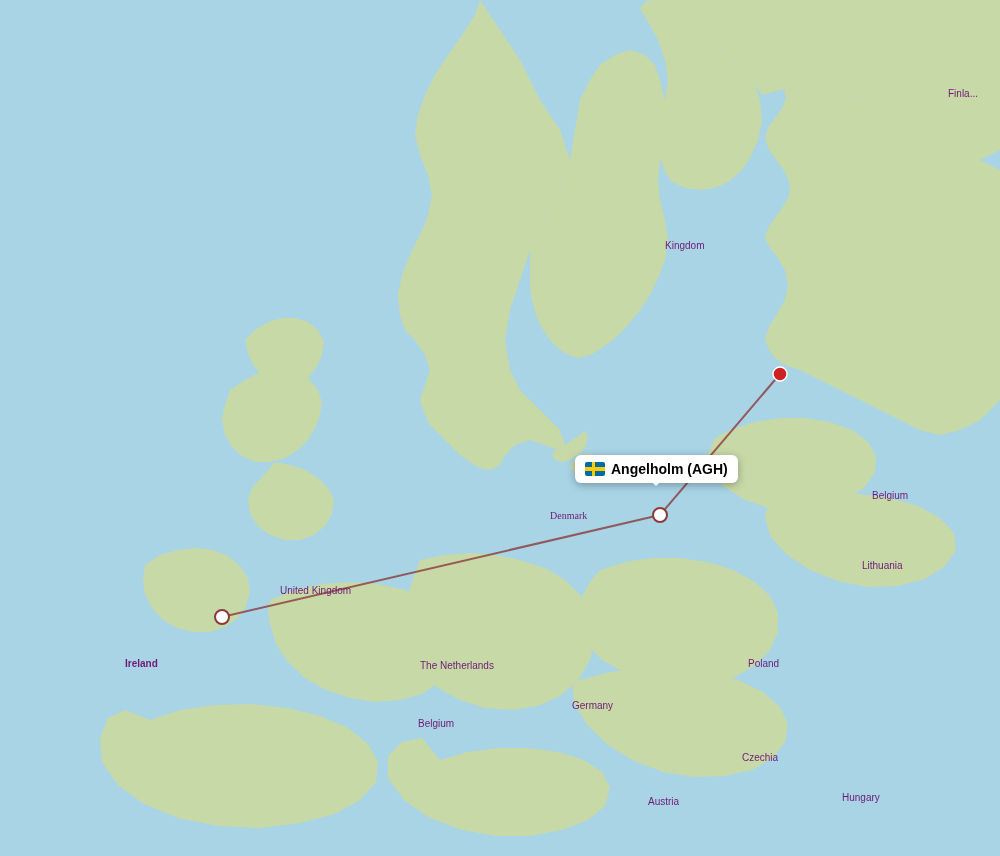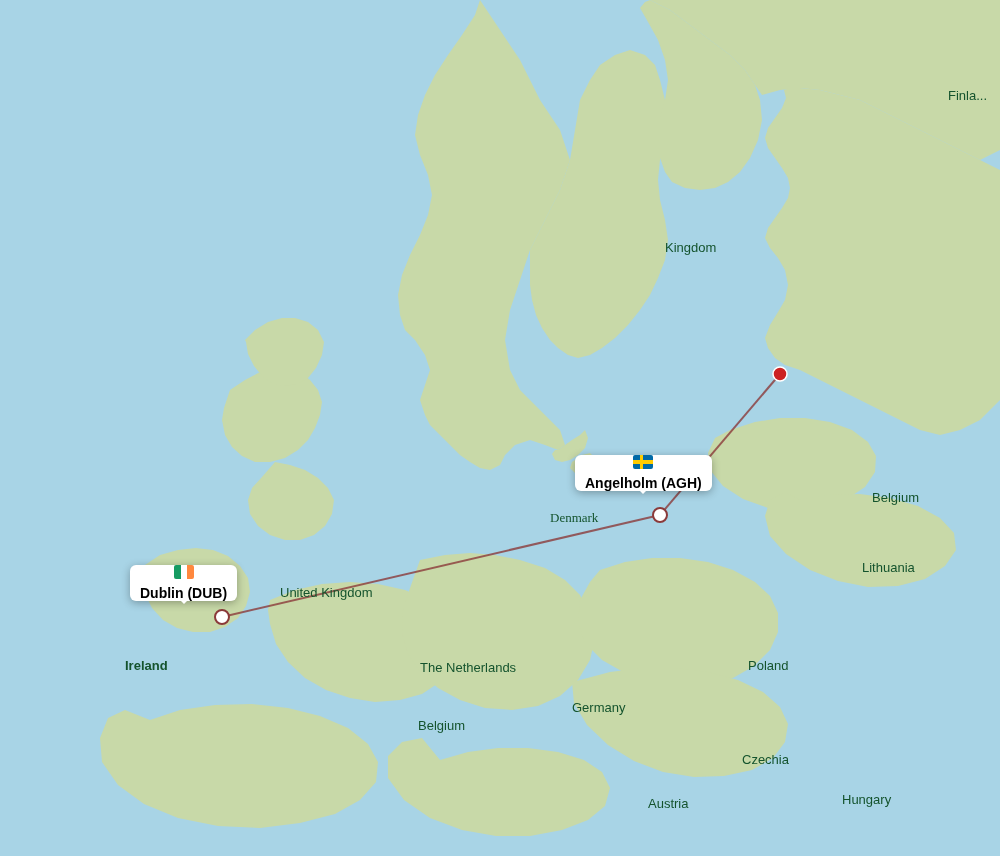--- a/index.html
+++ b/index.html
@@ -17,30 +17,29 @@
       position: absolute;
       top: 0; left: 0;
       width: 100%; height: 100%;
     }
 
     
     .airport-label {
       position: absolute;
       background: white;
       border-radius: 6px;
-      padding: 0 10px;
+      padding: 6px 10px;
       box-shadow: 0 2px 8px rgba(0,0,0,0.3);
       display: flex;
       align-items: center;
       gap: 6px;
       font-size: 14px;
       font-weight: 600;
       white-space: nowrap;
       z-index: 10;
-      flex-direction: column;
     }
 
     .airport-label::after {
       content: '';
       position: absolute;
       bottom: -8px;
       left: 50%;
       transform: translateX(-50%);
       border: 5px solid transparent;
       border-top-color: white;
@@ -86,22 +85,22 @@
     }
 
     #angelholm-label {
       left: 575px;
       top: 455px;
     }
 
     
     .country-label {
       position: absolute;
-      color: #14532d;
-      font-size: 13px;
+      color: #701a75;
+      font-size: 10px;
       font-weight: 500;
       pointer-events: none;
       z-index: 5;
     }
   </style>
 </head>
 <body>
 
 <div id="map-container">
 
@@ -165,22 +164,18 @@
   <div class="country-label" style="left:418px; top:718px;">Belgium</div>
   <div class="country-label" style="left:572px; top:700px;">Germany</div>
   <div class="country-label" style="left:748px; top:658px;">Poland</div>
   <div class="country-label" style="left:742px; top:752px;">Czechia</div>
   <div class="country-label" style="left:648px; top:796px;">Austria</div>
   <div class="country-label" style="left:842px; top:792px;">Hungary</div>
   <div class="country-label" style="left:872px; top:490px;">Belgium</div>
   <div class="country-label" style="left:862px; top:560px;">Lithuania</div>
   <div class="country-label" style="left:948px; top:88px;">Finla...</div>
 
-  <div class="airport-label" id="dublin-label">
-    <span class="flag flag-ie"></span>
-    <span>Dublin (DUB)</span>
-  </div>
 
   <div class="airport-label" id="angelholm-label">
     <span class="flag flag-se"></span>
     <span>Angelholm (AGH)</span>
   </div>
 </div>
 
 </body></html>

